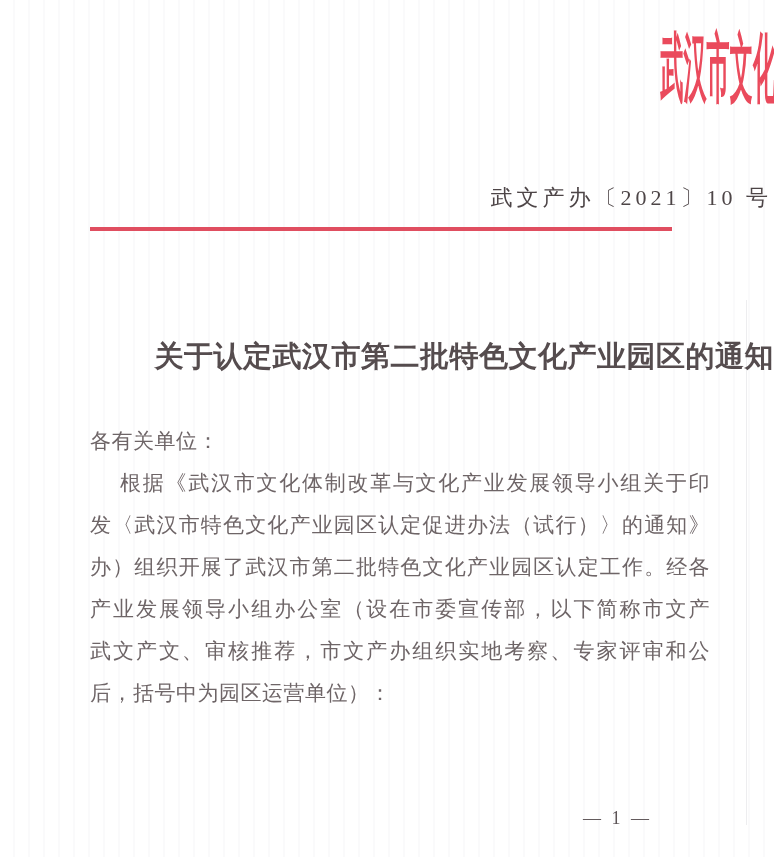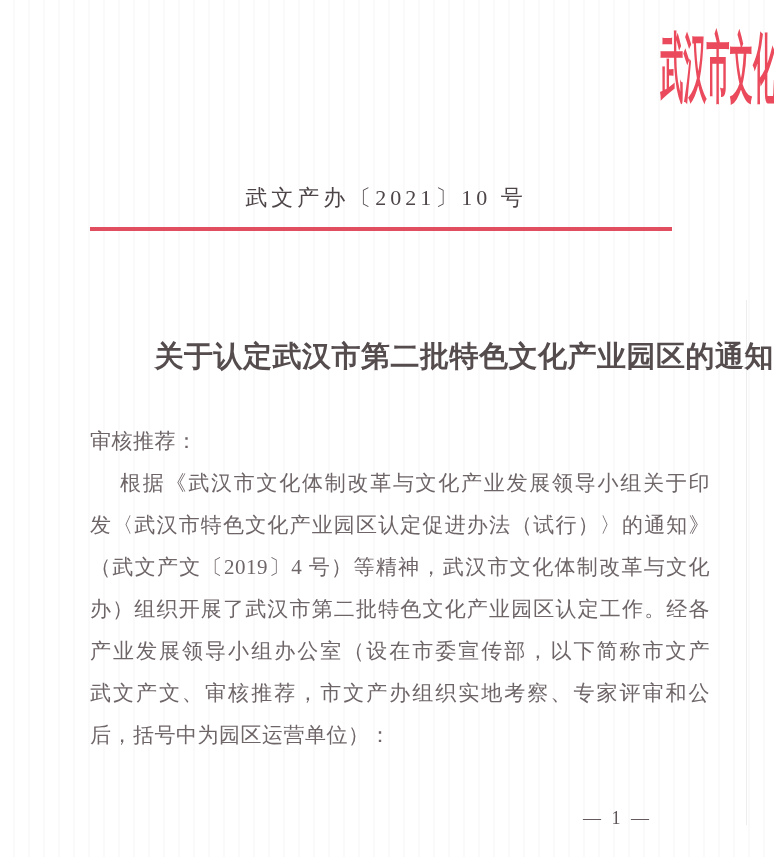--- a/index.html
+++ b/index.html
@@ -47,21 +47,21 @@
     letter-spacing: 0px;
     transform: scale(0.305, 1);
     transform-origin: center top;
   }
   
   .doc-number {
     position: absolute;
     top: 184px;
     left: 0;
     right: 2px;
-    text-align: center;
+    text-align: right;
     font-size: 22px;
     line-height: 28px;
     letter-spacing: 4px;
     color: #4d4547;
   }
   
   .red-rule {
     position: absolute;
     top: 227px;
     left: 90px;
@@ -128,24 +128,23 @@
     <span class="stretch">武汉市文化体制改革与文化产业发展领导小组办公室文件</span>
   </div>
 
   <div class="doc-number">武文产办〔2021〕10 号</div>
 
   <div class="red-rule"></div>
 
   <div class="doc-title">关于认定武汉市第二批特色文化产业园区的通知</div>
 
   <div class="body-block">
-    <div class="body-line no-justify">审核推荐：</div>
+    <div class="body-line no-justify">各有关单位：</div>
     <div class="body-line indent">根据《武汉市文化体制改革与文化产业发展领导小组关于印</div>
     <div class="body-line">发〈武汉市特色文化产业园区认定促进办法（试行）〉的通知》</div>
-    <div class="body-line">（武文产文〔2019〕4 号）等精神，武汉市文化体制改革与文化</div>
     <div class="body-line">办）组织开展了武汉市第二批特色文化产业园区认定工作。经各</div>
     <div class="body-line">产业发展领导小组办公室（设在市委宣传部，以下简称市文产</div>
     <div class="body-line">武文产文、审核推荐，市文产办组织实地考察、专家评审和公</div>
     <div class="body-line no-justify">后，括号中为园区运营单位）：</div>
   </div>
 
   <div class="page-number">— 1 —</div>
 
 </div>
 

